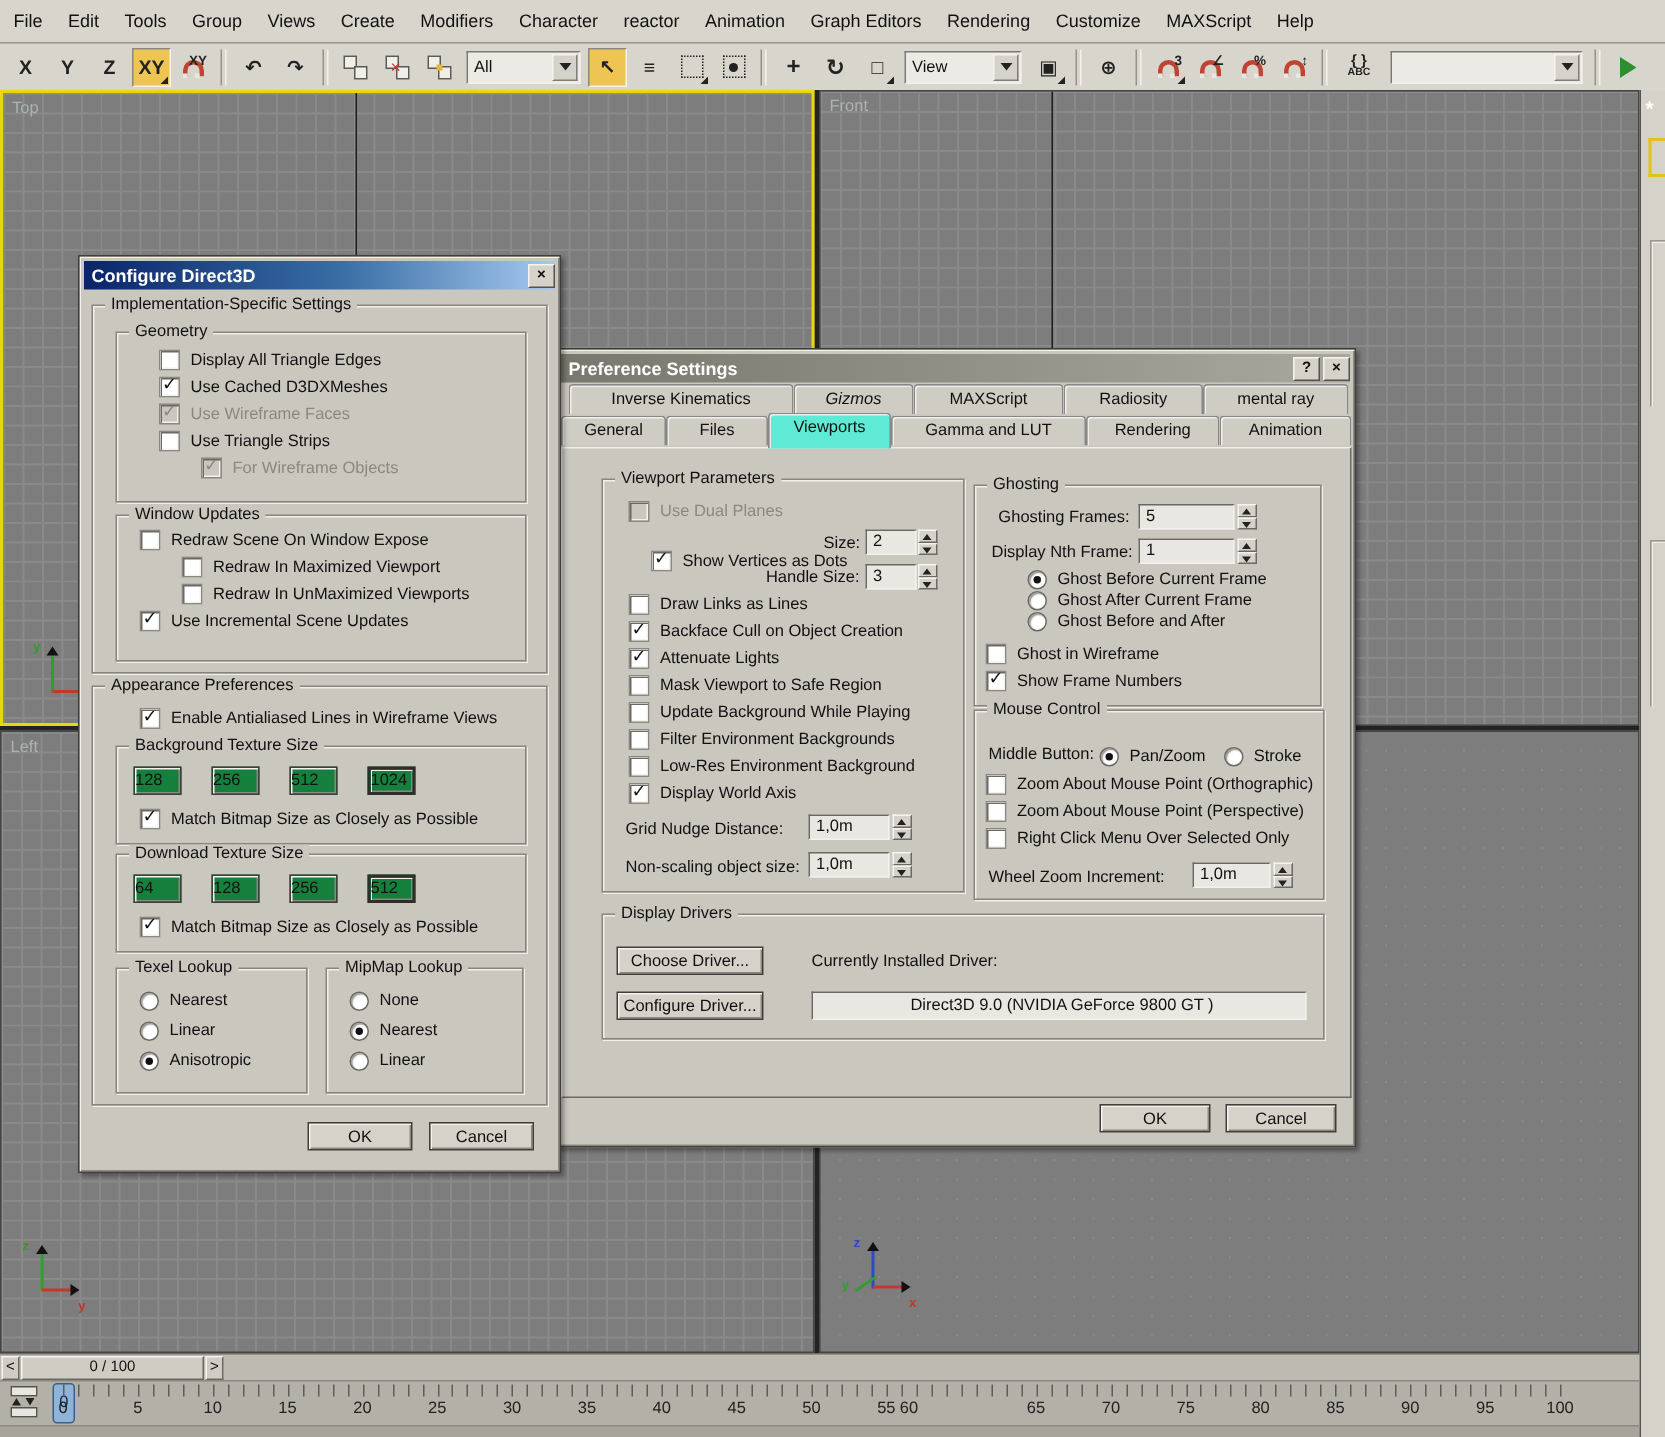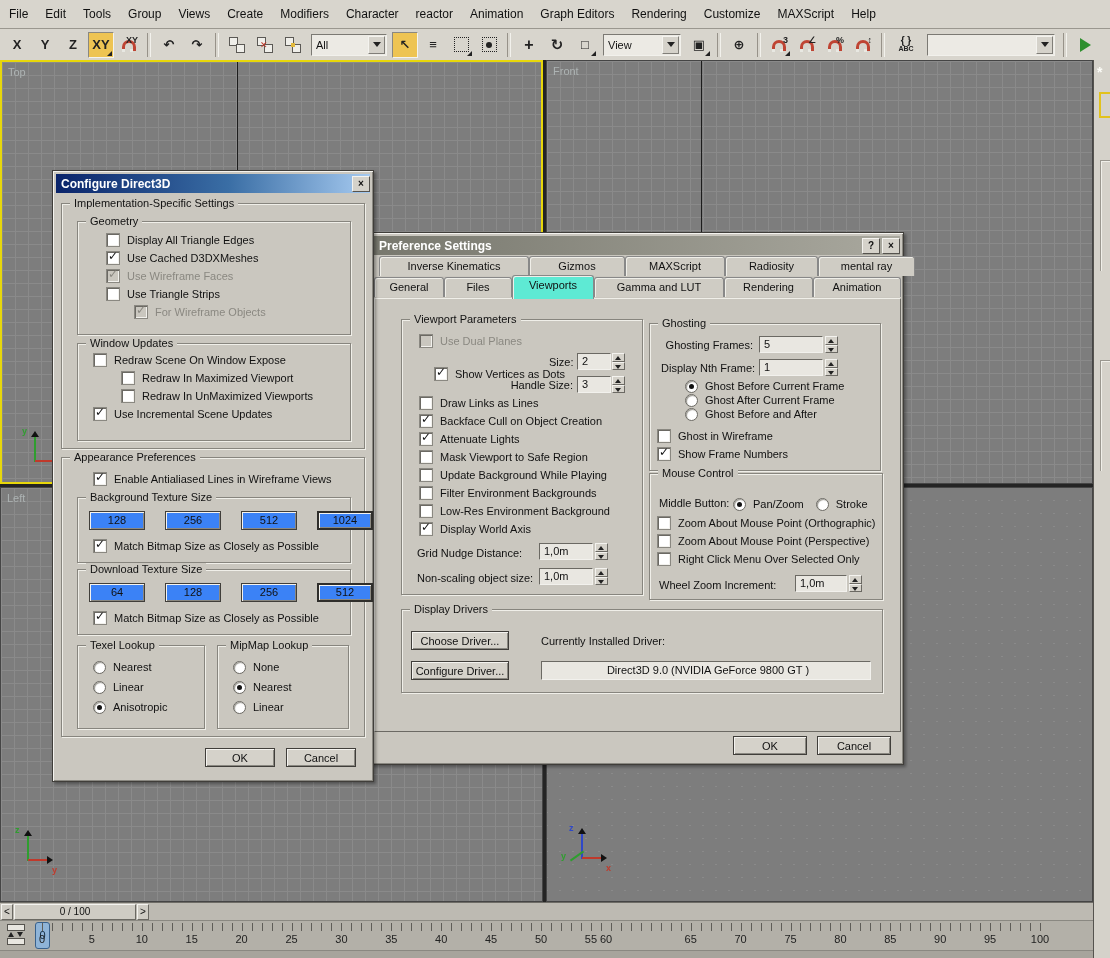--- a/index.html
+++ b/index.html
@@ -116,21 +116,21 @@
       box-shadow:inset 1px 1px 0 #f4f3ef,inset -1px -1px 0 #8a8881;line-height:18px;height:19px;box-sizing:border-box;}
   .fld{position:absolute;background:#e9e7e1;border:1px solid;border-color:#6b6963 #f2f1ed #f2f1ed #6b6963;
       height:17px;line-height:15px;padding-left:4px;box-sizing:border-box;font-size:11px;}
   .spin{position:absolute;width:13px;height:17px;display:flex;flex-direction:column;}
   .spin i{flex:1;background:#d5d2ca;border:1px solid;border-color:#f4f3ef #6b6963 #6b6963 #f4f3ef;position:relative;}
   .spin i::after{content:"";position:absolute;left:2px;}
   .spin .up::after{top:2px;border-left:3px solid transparent;border-right:3px solid transparent;border-bottom:4px solid #222;}
   .spin .dn::after{top:2px;border-left:3px solid transparent;border-right:3px solid transparent;border-top:4px solid #222;}
   .slabel{position:absolute;font-size:11px;line-height:17px;white-space:nowrap;}
   .texrow{position:absolute;display:flex;gap:20px;}
-  .texbtn{width:56px;height:19px;background:#3b82f6;border:1px solid #403e3a;text-align:center;line-height:17px;
+  .texbtn{width:32px;height:19px;background:#15803d;border:1px solid #403e3a;line-height:17px;
       box-shadow:inset 1px 1px 0 #f4f3ef,inset -1px -1px 0 #8a8881;box-sizing:border-box;font-size:11px;}
   .texbtn.selected{border:2px solid #2f2e2b;line-height:15px;}
   .cblist{position:absolute;}
   .rdlist{position:absolute;}
 
   
   .tabrow{position:absolute;display:flex;}
   .tab{height:20px;background:#cfccc4;border:1px solid #888;border-bottom:none;border-radius:3px 3px 0 0;
       text-align:center;font-size:11px;line-height:19px;box-sizing:border-box;box-shadow:inset 1px 1px 0 #f0efe9;}
   .tab.active{height:24px;margin-top:-2px;background:#5eead4;z-index:4;position:relative;font-weight:normal;}
@@ -322,21 +322,21 @@
 <div class="dlg" style="left:370px;top:232px;width:532px;height:531px;z-index:30;">
   <div class="tbar gray">
     <span>Preference Settings</span>
     <span class="sp"></span>
     <span class="tbtn2">?</span>
     <span class="tbtn2">×</span>
   </div>
 
   <div class="tabrow" style="left:8px;top:23px;">
     <span class="tab" style="width: 150px;">Inverse Kinematics</span>
-      <span class="tab" style="width: 96px;">Gizmos</span>
+      <span class="tab" style="width: 80px; font-style: italic;">Gizmos</span>
       <span class="tab" style="width: 100px;">MAXScript</span>
       <span class="tab" style="width: 93px;">Radiosity</span>
       <span class="tab" style="width: 97px;">mental ray</span>
   </div>
   <div class="tabrow" style="left:3px;top:44px;">
     <span class="tab" style="width: 70px;">General</span>
       <span class="tab" style="width: 68px;">Files</span>
       <span class="tab active" style="width: 82px;">Viewports</span>
       <span class="tab" style="width: 130px;">Gamma and LUT</span>
       <span class="tab" style="width: 89px;">Rendering</span>

